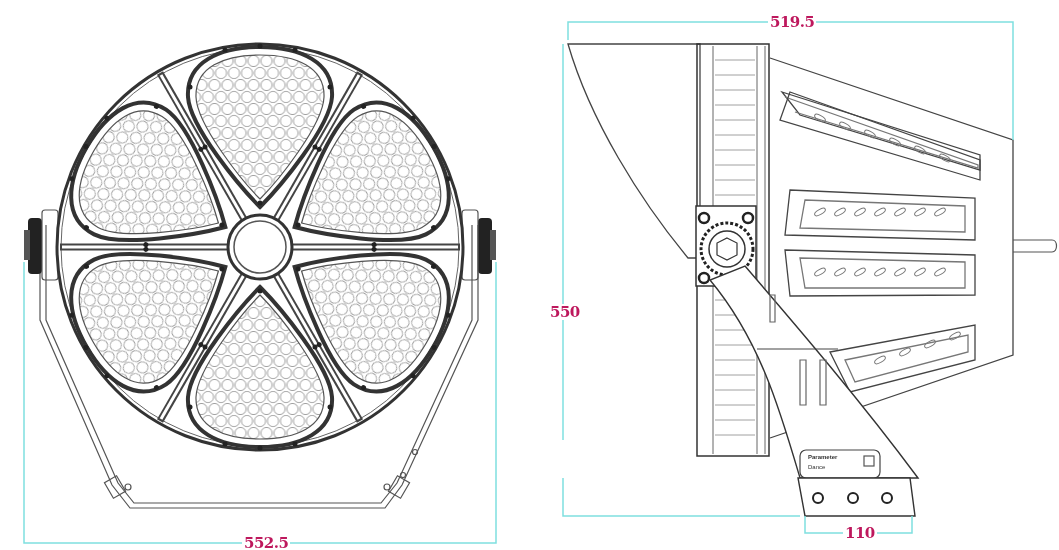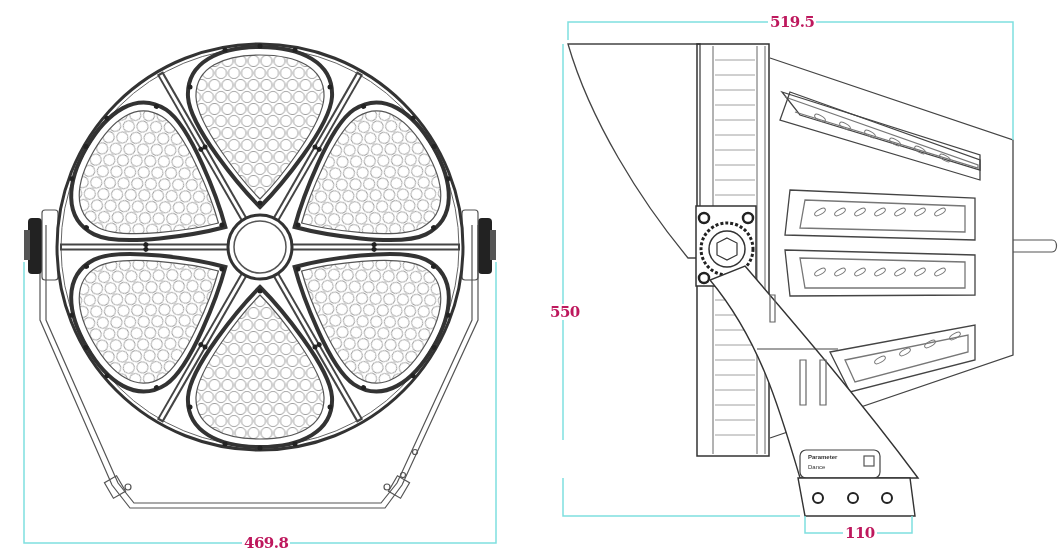--- a/index.html
+++ b/index.html
@@ -194,19 +194,19 @@
     <g stroke="#7fe0e0" stroke-width="1.5" fill="none">
       <polyline points="563,44 563,440"></polyline>
       <polyline points="563,478 563,516 800,516"></polyline>
     </g>
     <g stroke="#7fe0e0" stroke-width="1.5" fill="none">
       <polyline points="805,516 805,533 912,533 912,516"></polyline>
     </g>
   </g>
 </svg>
 
-<div class="dim-label" style="left:242px; top:535px;">469.8</div>
+<div class="dim-label" style="left:242px; top:535px;">552.5</div>
 <div class="dim-label" style="left:768px; top:14px;">519.5</div>
 <div class="dim-label" style="left:548px; top:272px;margin-top:32px;">550</div>
 <div class="dim-label" style="left:843px; top:525px;">110</div>
 
 <div class="plate-text" style="left:808px; top:454px; font-weight:bold;">Parameter</div>
 <div class="plate-text" style="left:808px; top:464px;">Dance</div>
 
 </body></html>

